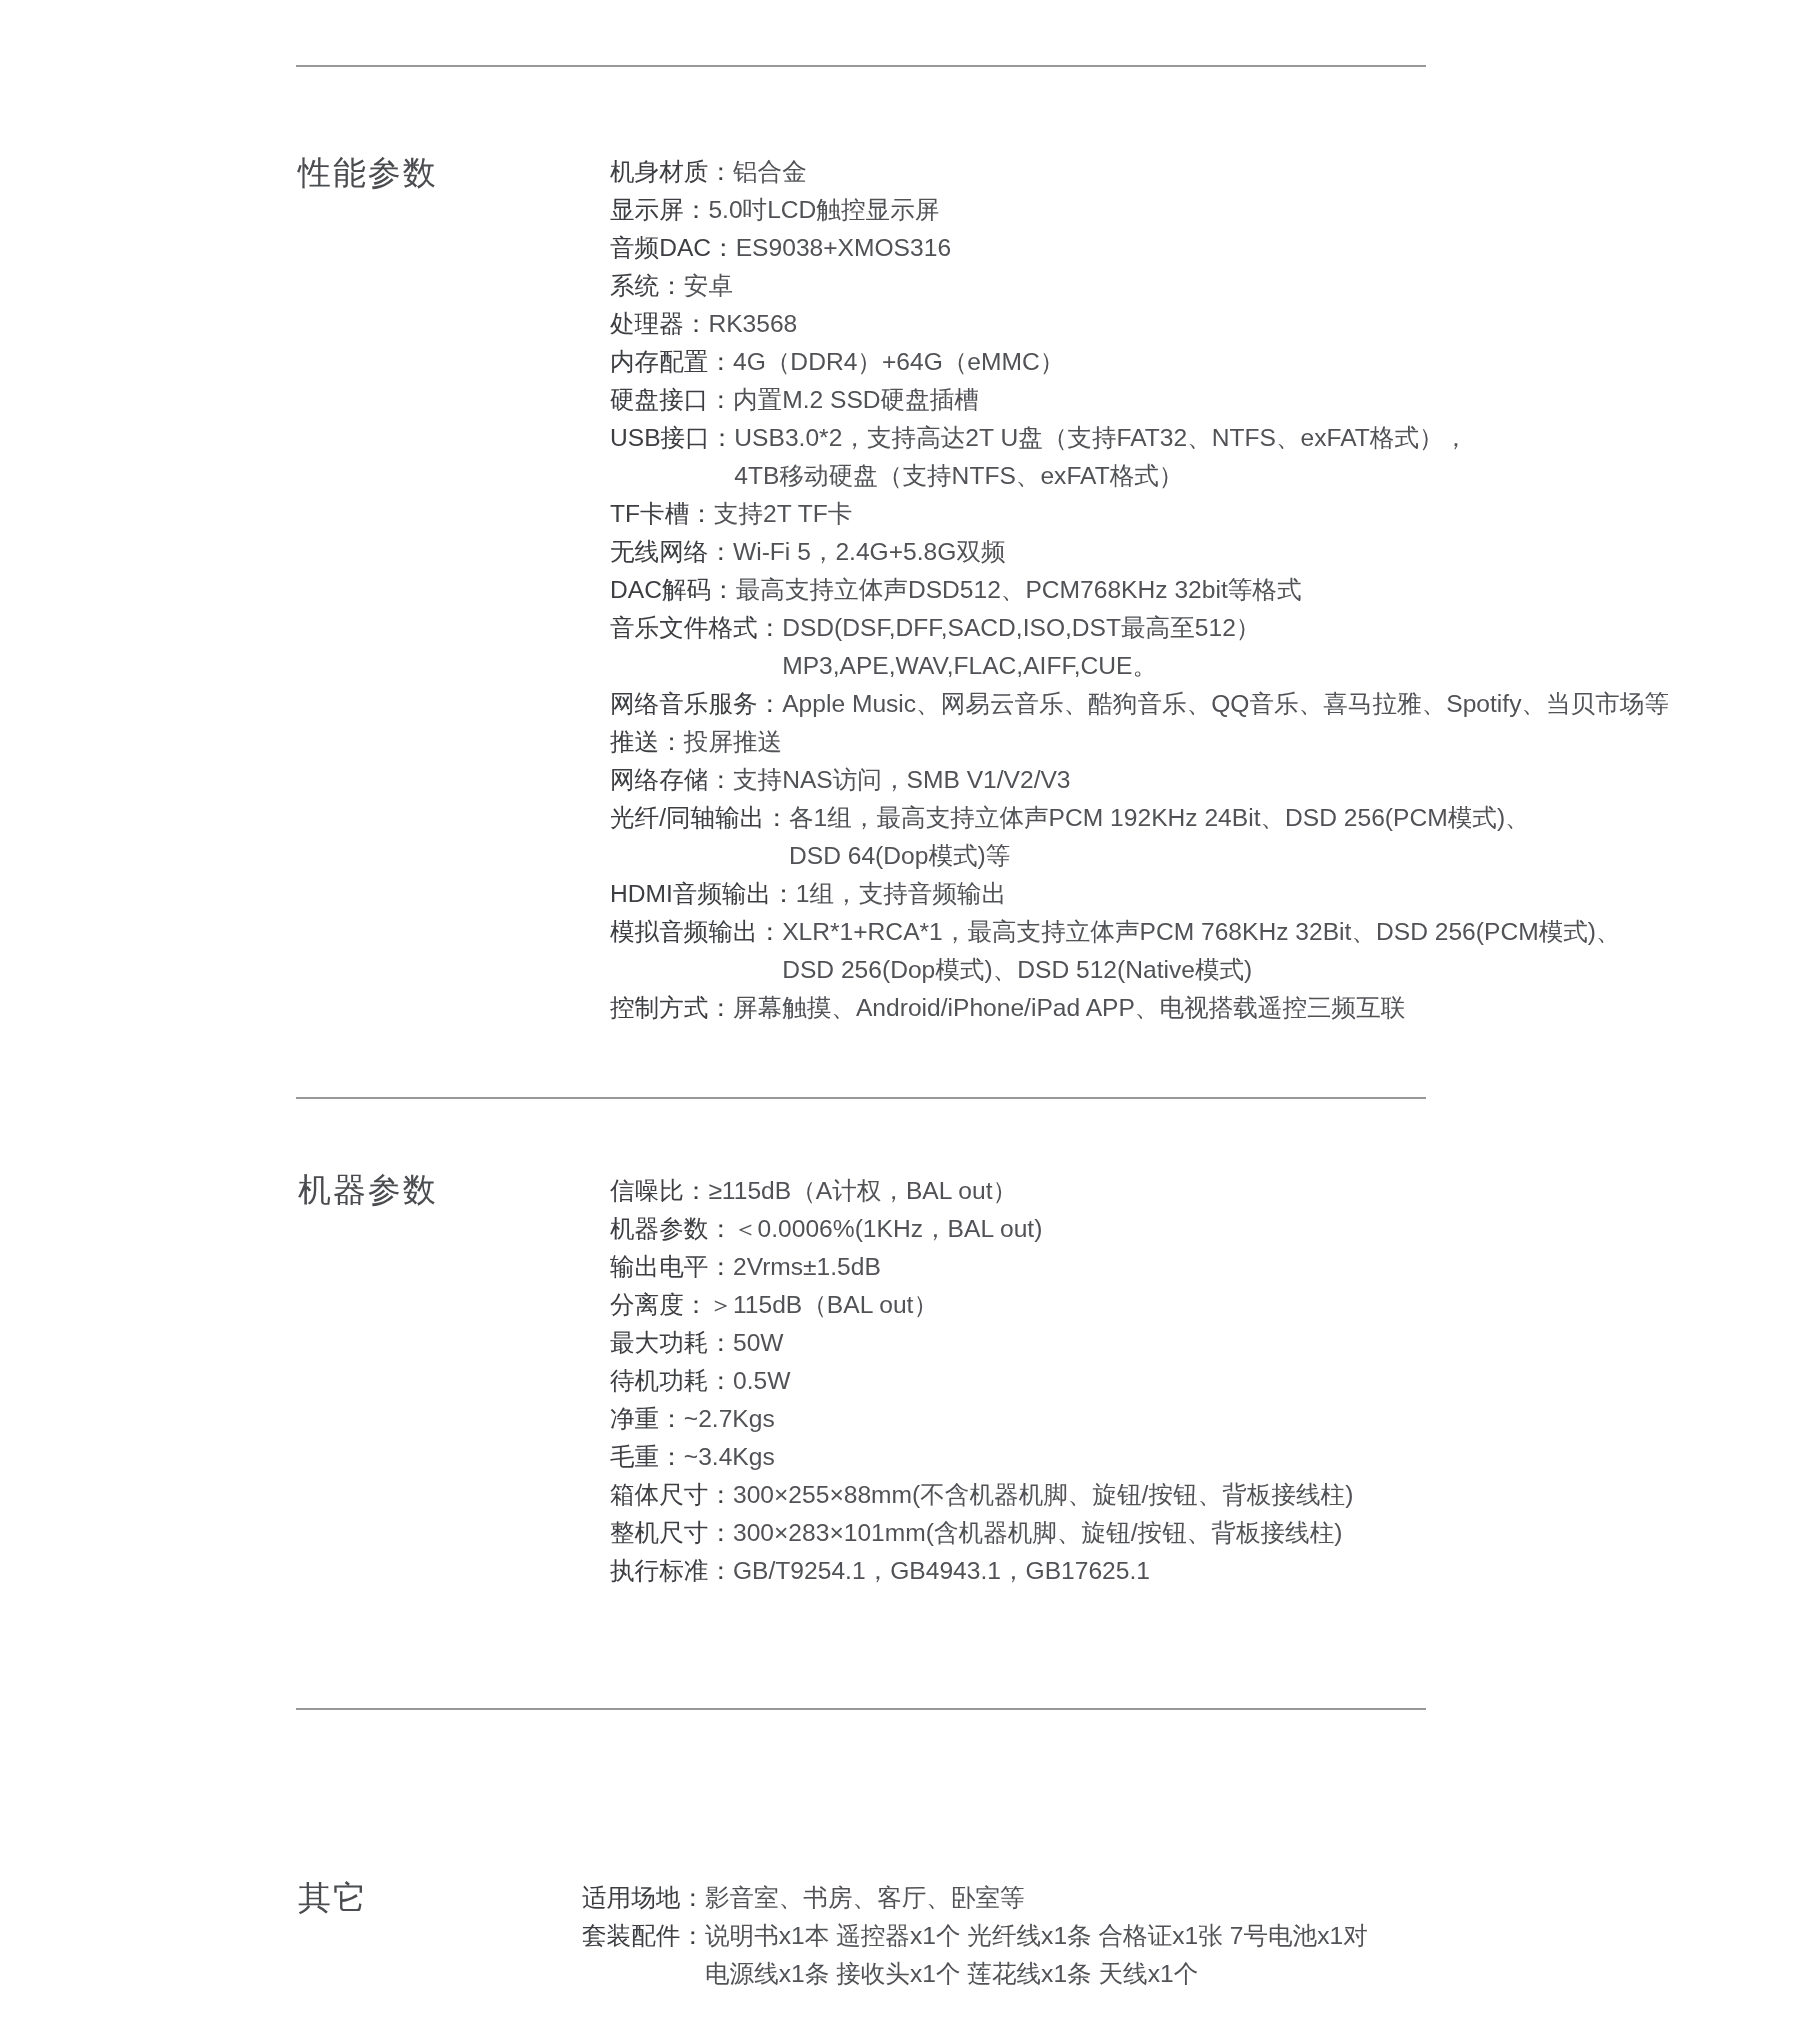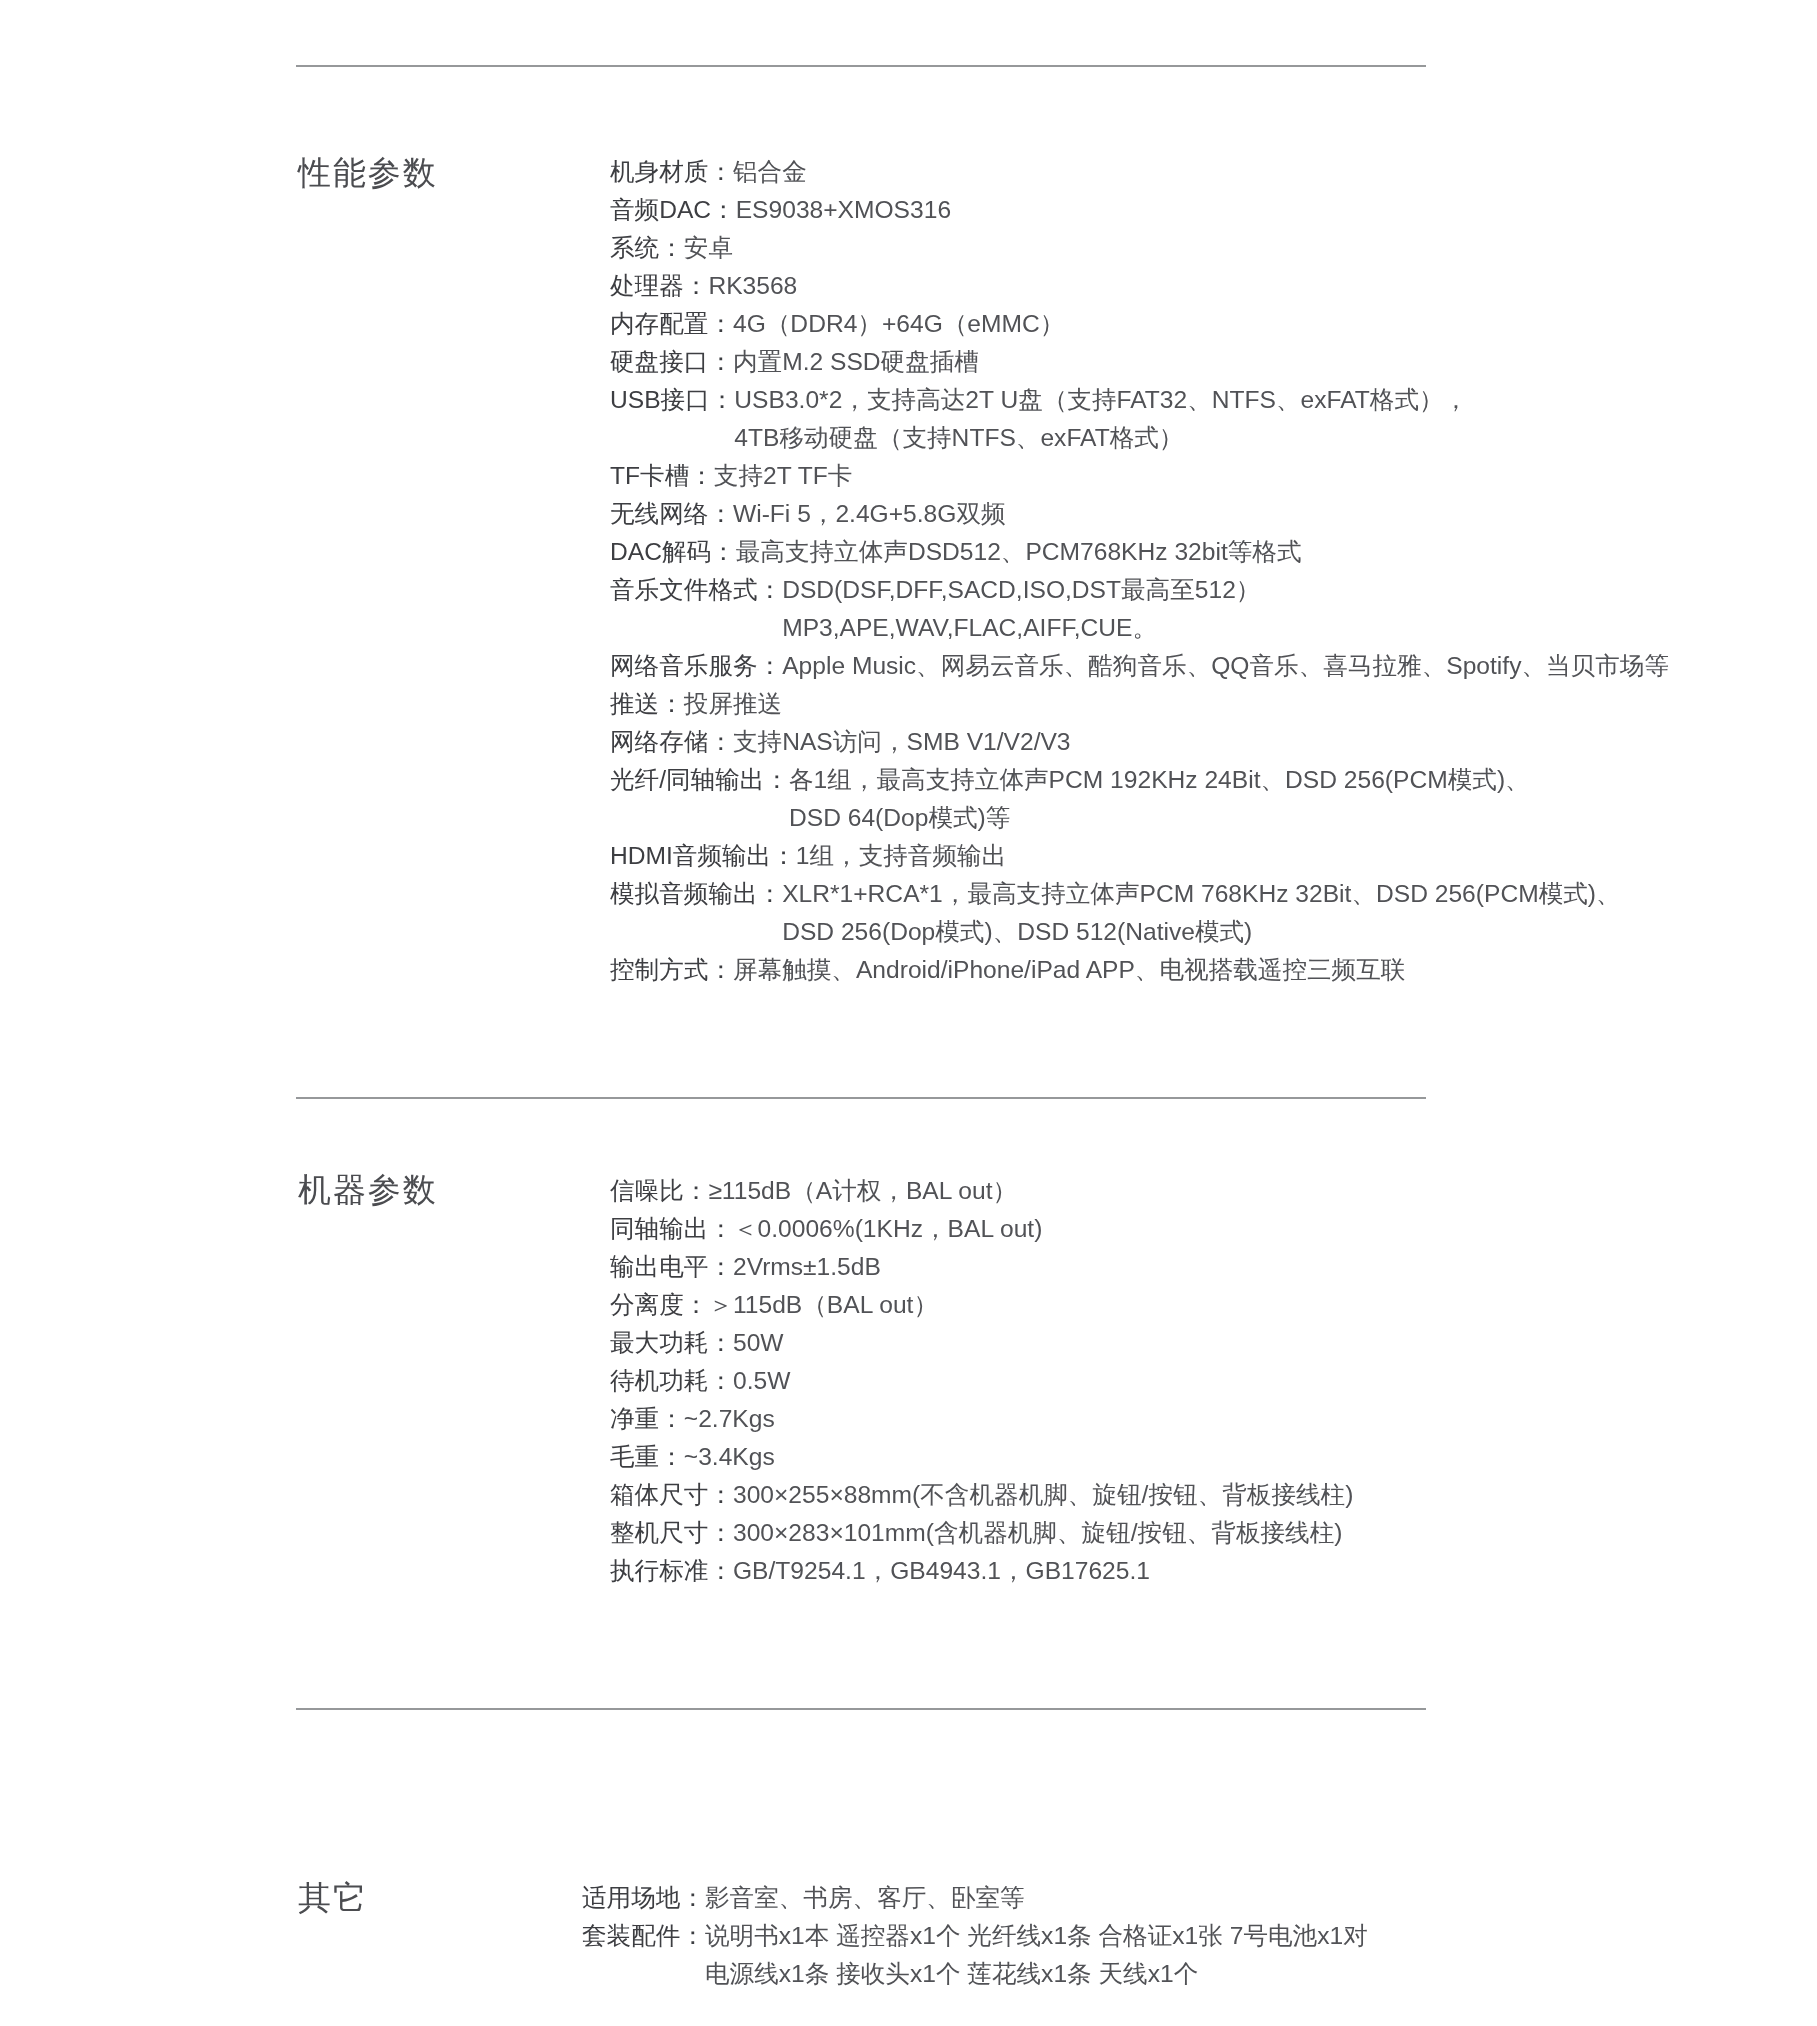--- a/index.html
+++ b/index.html
@@ -47,20 +47,24 @@
 
   <div class="divider" id="divider-1"></div>
 
   <h2 class="section-heading" id="heading-1">性能参数</h2>
   <div class="rows" id="rows-1">
     <div class="row">
         <span class="lbl">机身材质：</span>
         <span class="val">铝合金</span>
       </div>
     <div class="row">
+        <span class="lbl">显示屏：</span>
+        <span class="val">5.0吋LCD触控显示屏</span>
+      </div>
+    <div class="row">
         <span class="lbl">音频DAC：</span>
         <span class="val">ES9038+XMOS316</span>
       </div>
     <div class="row">
         <span class="lbl">系统：</span>
         <span class="val">安卓</span>
       </div>
     <div class="row">
         <span class="lbl">处理器：</span>
         <span class="val">RK3568</span>
@@ -129,21 +133,21 @@
 
   <div class="divider" id="divider-2"></div>
 
   <h2 class="section-heading" id="heading-2">机器参数</h2>
   <div class="rows" id="rows-2">
     <div class="row">
         <span class="lbl">信噪比：</span>
         <span class="val">≥115dB（A计权，BAL out）</span>
       </div>
     <div class="row">
-        <span class="lbl">同轴输出：</span>
+        <span class="lbl">机器参数：</span>
         <span class="val">＜0.0006%(1KHz，BAL out)</span>
       </div>
     <div class="row">
         <span class="lbl">输出电平：</span>
         <span class="val">2Vrms±1.5dB</span>
       </div>
     <div class="row">
         <span class="lbl">分离度：</span>
         <span class="val">＞115dB（BAL out）</span>
       </div>

